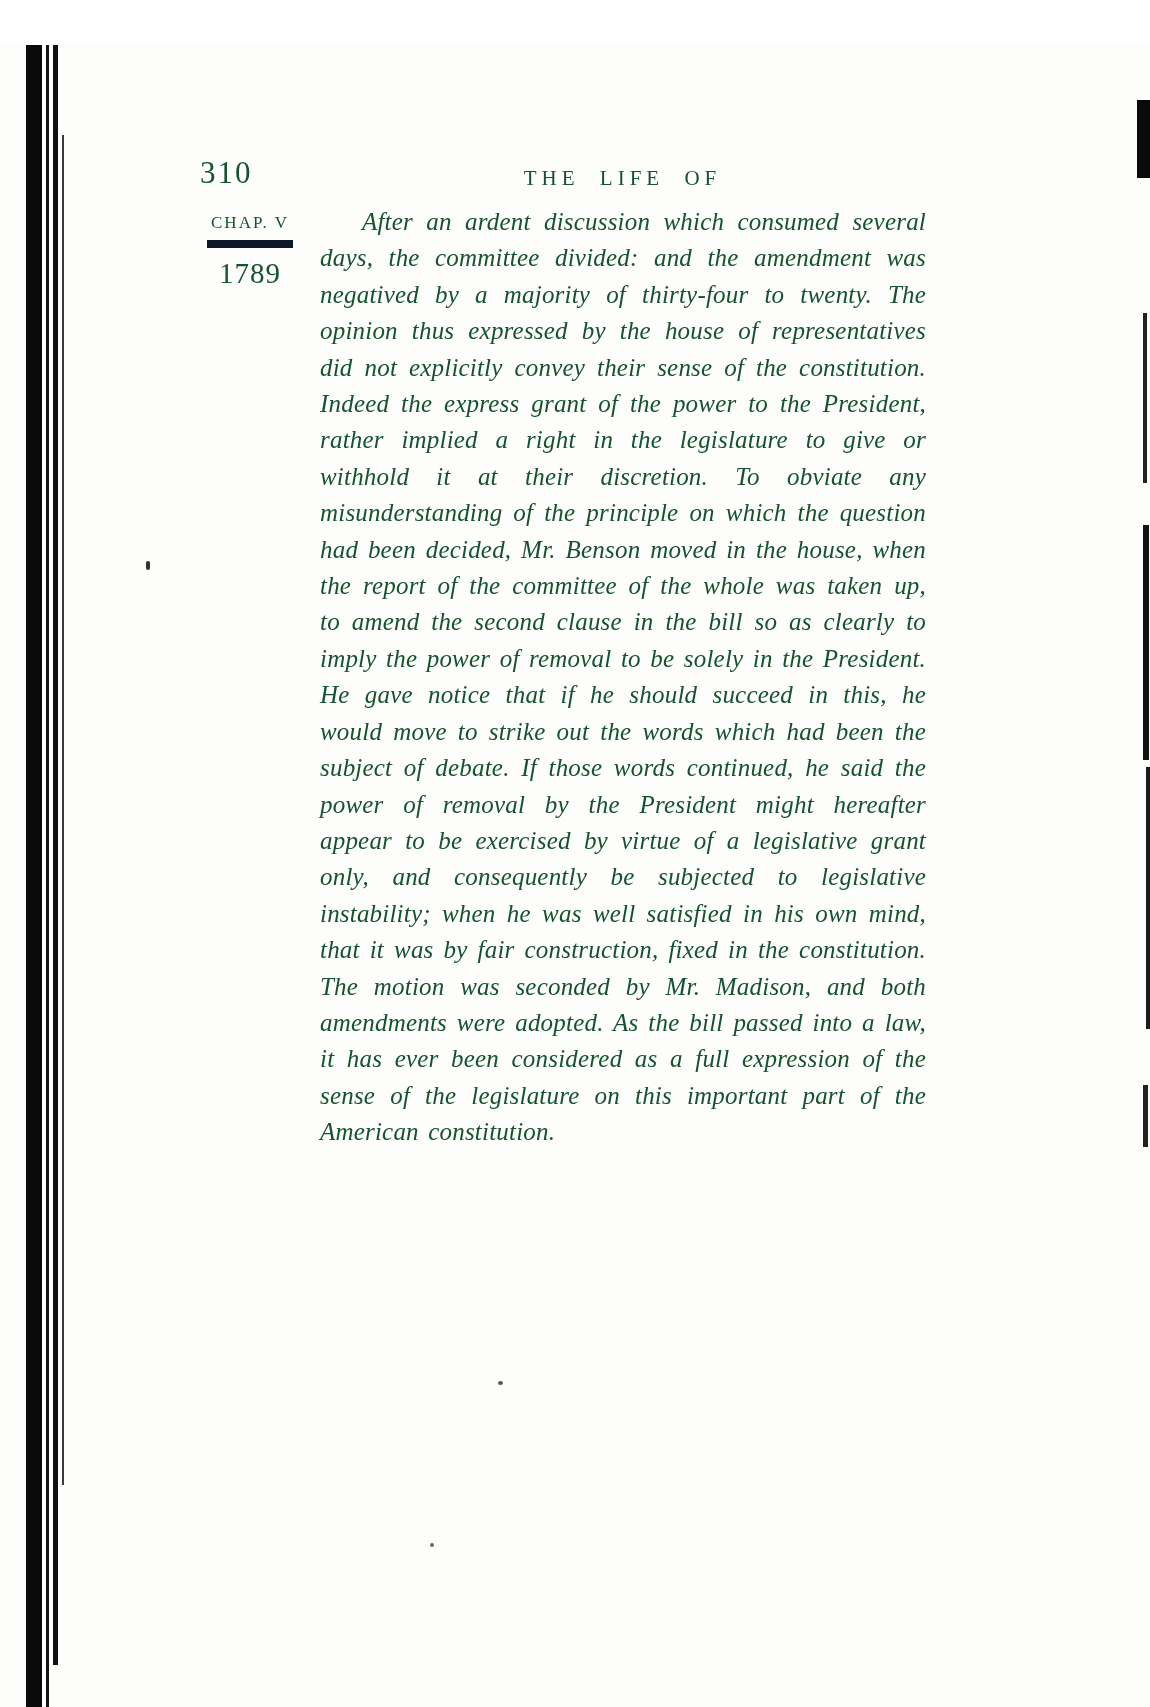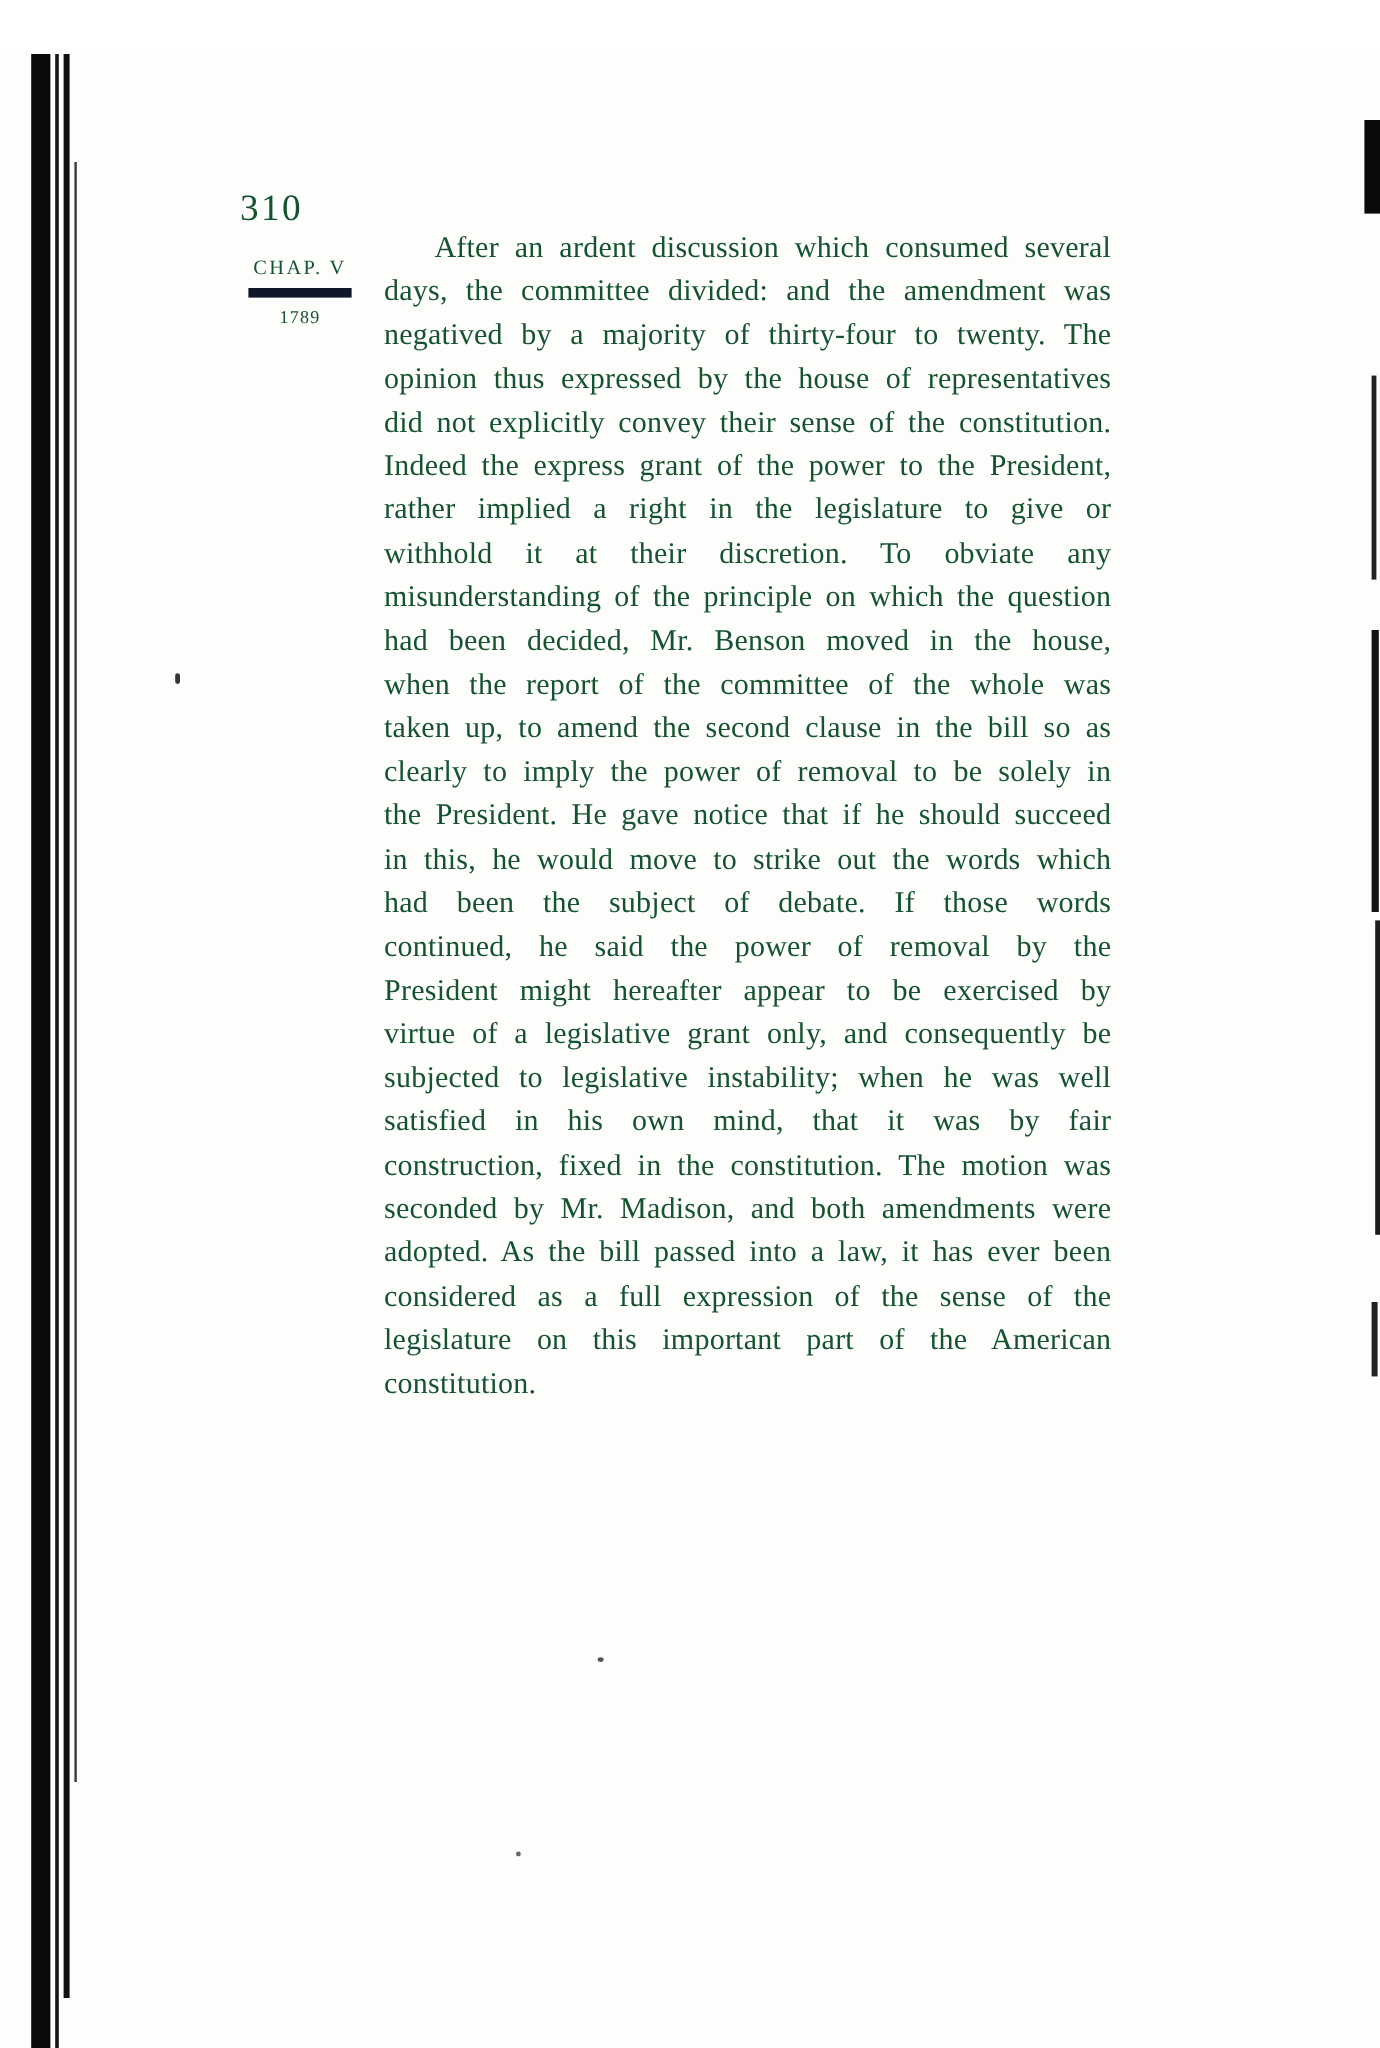--- a/index.html
+++ b/index.html
@@ -63,31 +63,32 @@
     text-align: center;
   }
   .chapter-label {
     display: inline-block;
     font-size: 17px;
     letter-spacing: 2px;
     padding: 0 4px 7px 4px;
     border-bottom: 8px solid #0f172a;
   }
   .year-label {
-    font-size: 15px;
+    font-size: 29px;
     letter-spacing: 1px;
     margin-top: 9px;
   }
 
   
   .body-col {
     position: absolute;
     left: 320px;
-    top: 144px;
+    top: 159px;
     width: 606px;
+    font-style: italic;
   }
   .body-col p {
     margin: 0;
     font-size: 25px;
     line-height: 36.4px;
     text-align: justify;
     text-indent: 42px;
     word-spacing: 3px;
     letter-spacing: 0.2px;
   }
@@ -106,20 +107,21 @@
   <div class="artifact right-mark-1"></div>
   <div class="artifact right-mark-2"></div>
   <div class="artifact right-mark-3"></div>
   <div class="artifact right-mark-4"></div>
   <div class="artifact right-mark-5"></div>
   <div class="artifact speck-1"></div>
   <div class="artifact speck-2"></div>
   <div class="artifact speck-3"></div>
 
   <div class="page-number">310</div>
+  <div class="running-head">THE LIFE OF</div>
 
   <div class="margin-col">
     <div>
       <span class="chapter-label">CHAP. V</span>
     </div>
     <div class="year-label">1789</div>
   </div>
 
   <div class="body-col">
     <p>After an ardent discussion which consumed several days, the committee divided: and the amendment was negatived by a majority of thirty-four to twenty. The opinion thus expressed by the house of representatives did not explicitly convey their sense of the constitution. Indeed the express grant of the power to the President, rather implied a right in the legislature to give or withhold it at their discretion. To obviate any misunderstanding of the principle on which the question had been decided, Mr. Benson moved in the house, when the report of the committee of the whole was taken up, to amend the second clause in the bill so as clearly to imply the power of removal to be solely in the President. He gave notice that if he should succeed in this, he would move to strike out the words which had been the subject of debate. If those words continued, he said the power of removal by the President might hereafter appear to be exercised by virtue of a legislative grant only, and consequently be subjected to legislative instability; when he was well satisfied in his own mind, that it was by fair construction, fixed in the constitution. The motion was seconded by Mr. Madison, and both amendments were adopted. As the bill passed into a law, it has ever been considered as a full expression of the sense of the legislature on this important part of the American constitution.</p>

